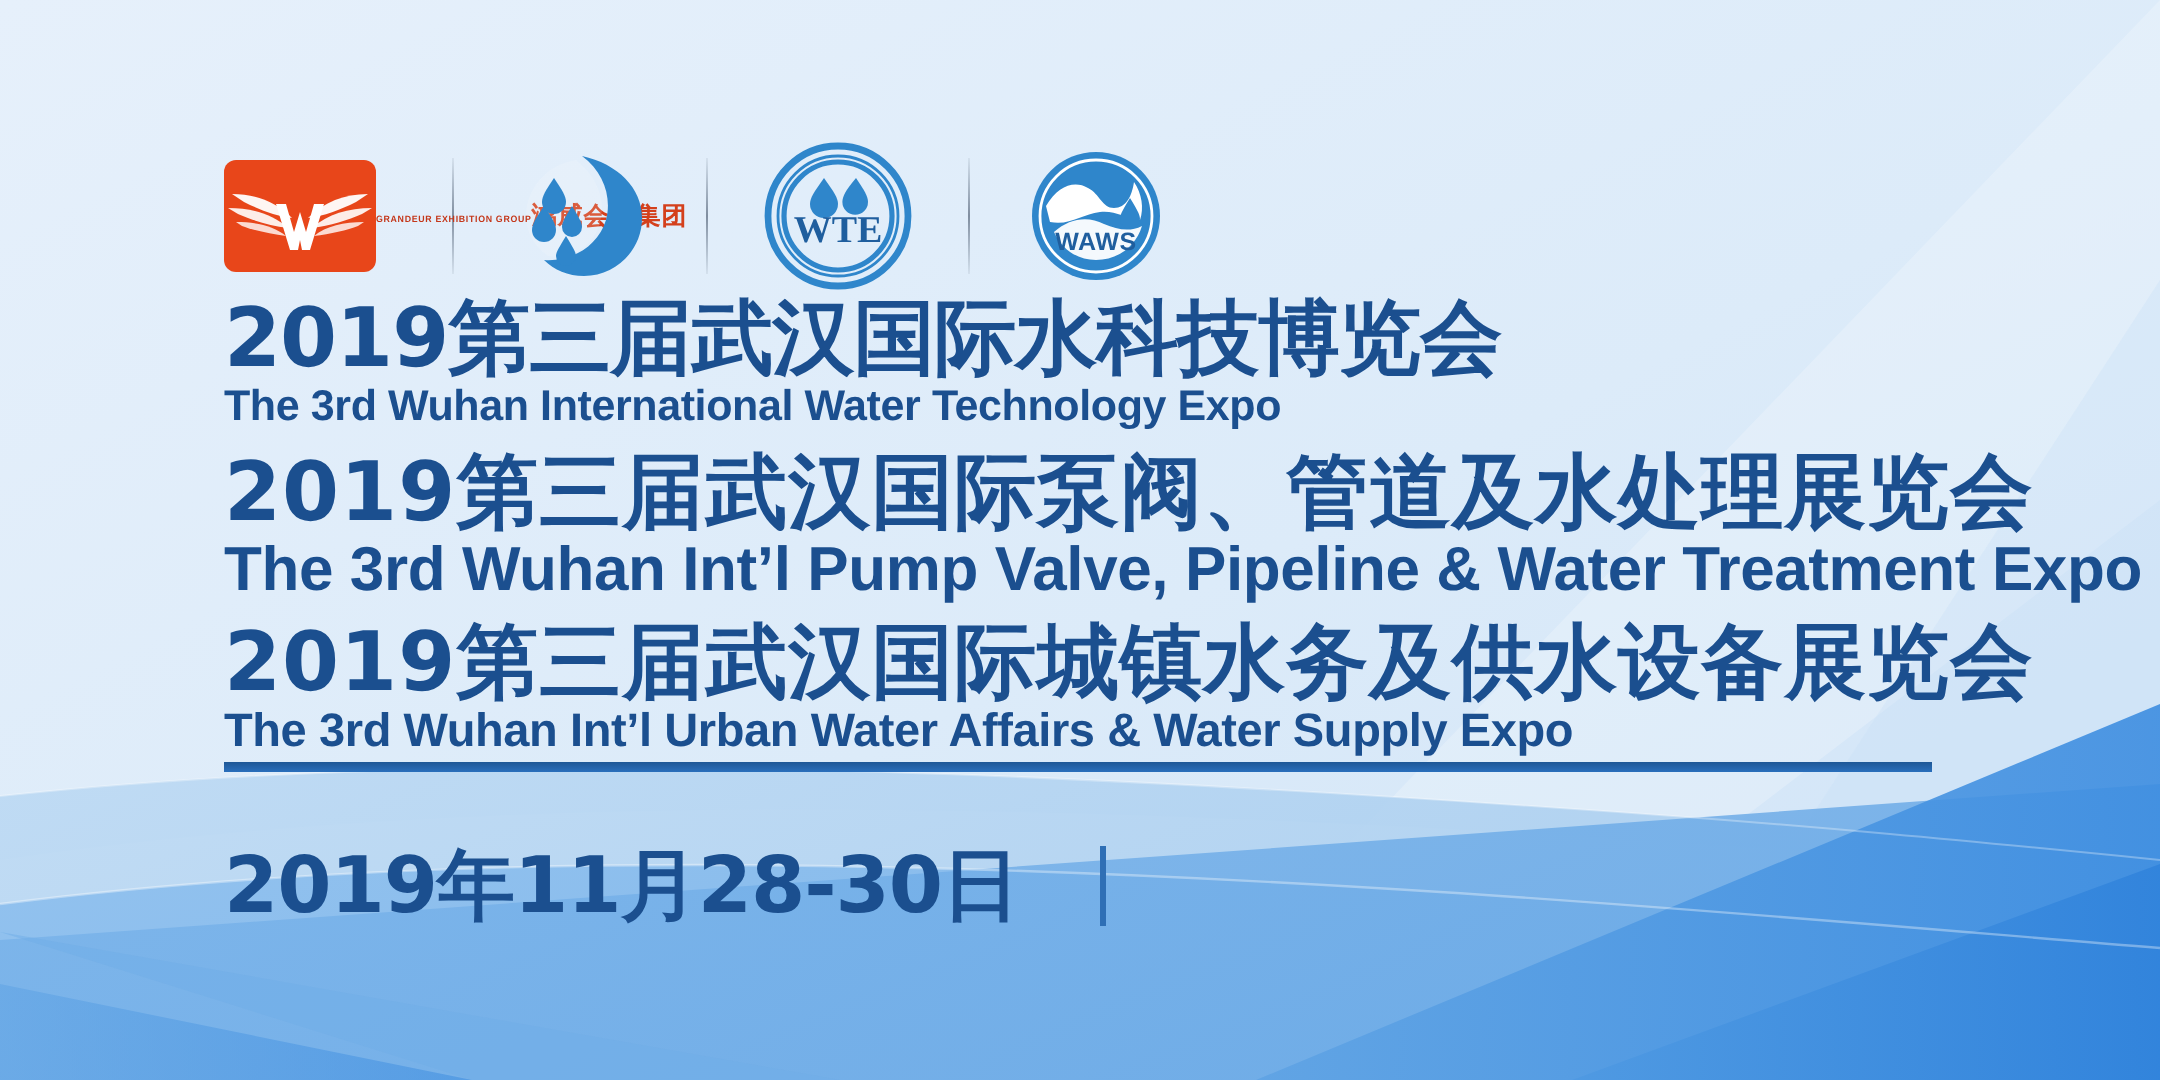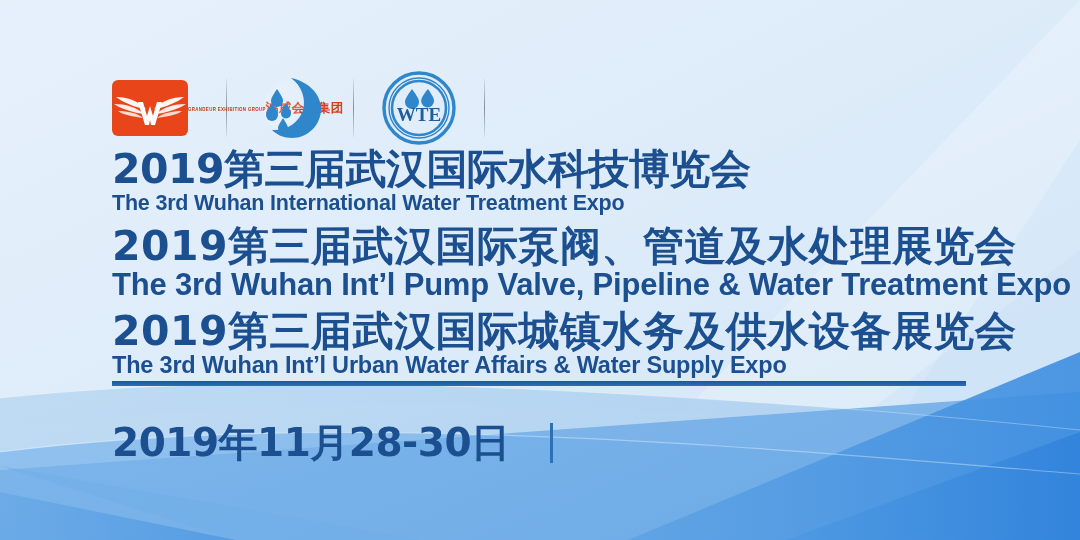--- a/index.html
+++ b/index.html
@@ -194,28 +194,42 @@
         <circle cx="37" cy="37" r="27" fill="none" stroke="#2f86cb" stroke-width="2.6"></circle>
 
         <path d="M30,18 C35,25 37,28 37,31 a7,7 0 0,1 -14,0 C23,28 25,25 30,18 Z" fill="#2f86cb"></path>
         <path d="M46,18 C50,24 52,27 52,30 a6.4,6.4 0 0,1 -12.8,0 C39.2,27 41,24 46,18 Z" fill="#2f86cb"></path>
         <text x="37" y="50" text-anchor="middle" font-family="'Liberation Serif','DejaVu Serif',serif" font-size="19" font-weight="700" fill="#1f5e9e">WTE</text>
       </svg>
     </div>
 
     <div class="logo-sep"></div>
 
+    <div class="logo-cell">
+      <svg width="70" height="70" viewBox="0 0 70 70">
+        <circle cx="35" cy="35" r="32" fill="#2f86cb"></circle>
+        <circle cx="35" cy="35" r="28" fill="#2f86cb" stroke="#ffffff" stroke-width="1.4"></circle>
+
+        <path d="M10,30 C16,20 24,17 31,21 C37,24 38,31 44,31 C50,31 53,25 54,18
+                 C58,24 59,31 57,37 C50,36 44,32 37,33 C28,34 22,40 12,38 Z" fill="#ffffff"></path>
+        <path d="M14,43 C22,36 31,35 39,39 C46,42 52,43 58,40 C55,50 46,57 35,57
+                 C26,57 18,52 14,43 Z" fill="#ffffff" opacity="0.95"></path>
+
+        <path d="M52,26 C55,31 57,34 57,36.5 a5,5 0 0,1 -10,0 C47,34 49,31 52,26 Z" fill="#2f86cb"></path>
+        <text x="35" y="52" text-anchor="middle" font-family="'Liberation Sans','DejaVu Sans',sans-serif" font-size="12.5" font-weight="700" fill="#1f5e9e" letter-spacing="0.3">WAWS</text>
+      </svg>
+    </div>
 
   </div>
 
   <div id="titles">
 
     <div class="title-row" id="row1">
       <div class="t-cn">2019第三届武汉国际水科技博览会</div>
-      <div class="t-en">The 3rd Wuhan International Water Treatment Expo</div>
+      <div class="t-en">The 3rd Wuhan International Water Technology Expo</div>
     </div>
 
     <div class="title-row" id="row2">
       <div class="t-cn">2019第三届武汉国际泵阀、管道及水处理展览会</div>
       <div class="t-en">The 3rd Wuhan Int’l Pump Valve, Pipeline &amp; Water Treatment Expo</div>
     </div>
 
     <div class="title-row" id="row3">
       <div class="t-cn">2019第三届武汉国际城镇水务及供水设备展览会</div>
       <div class="t-en">The 3rd Wuhan Int’l Urban Water Affairs &amp; Water Supply Expo</div>

